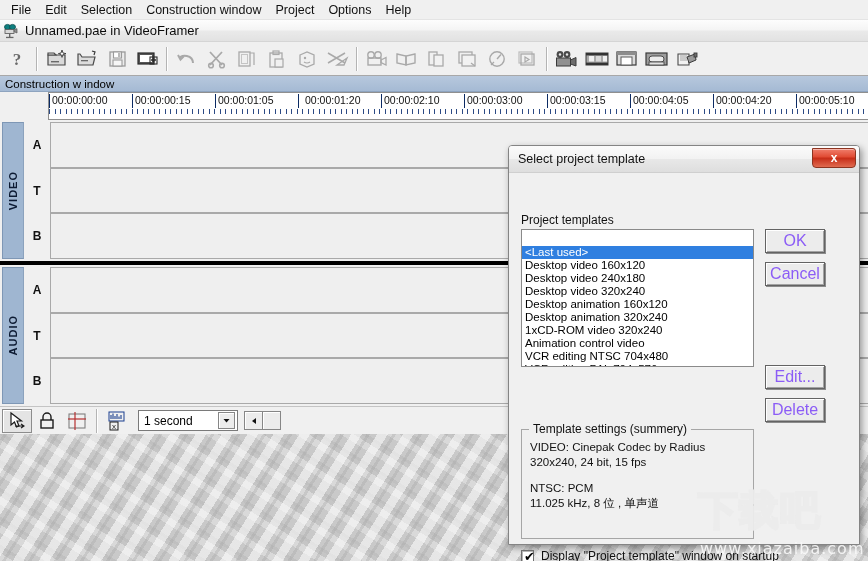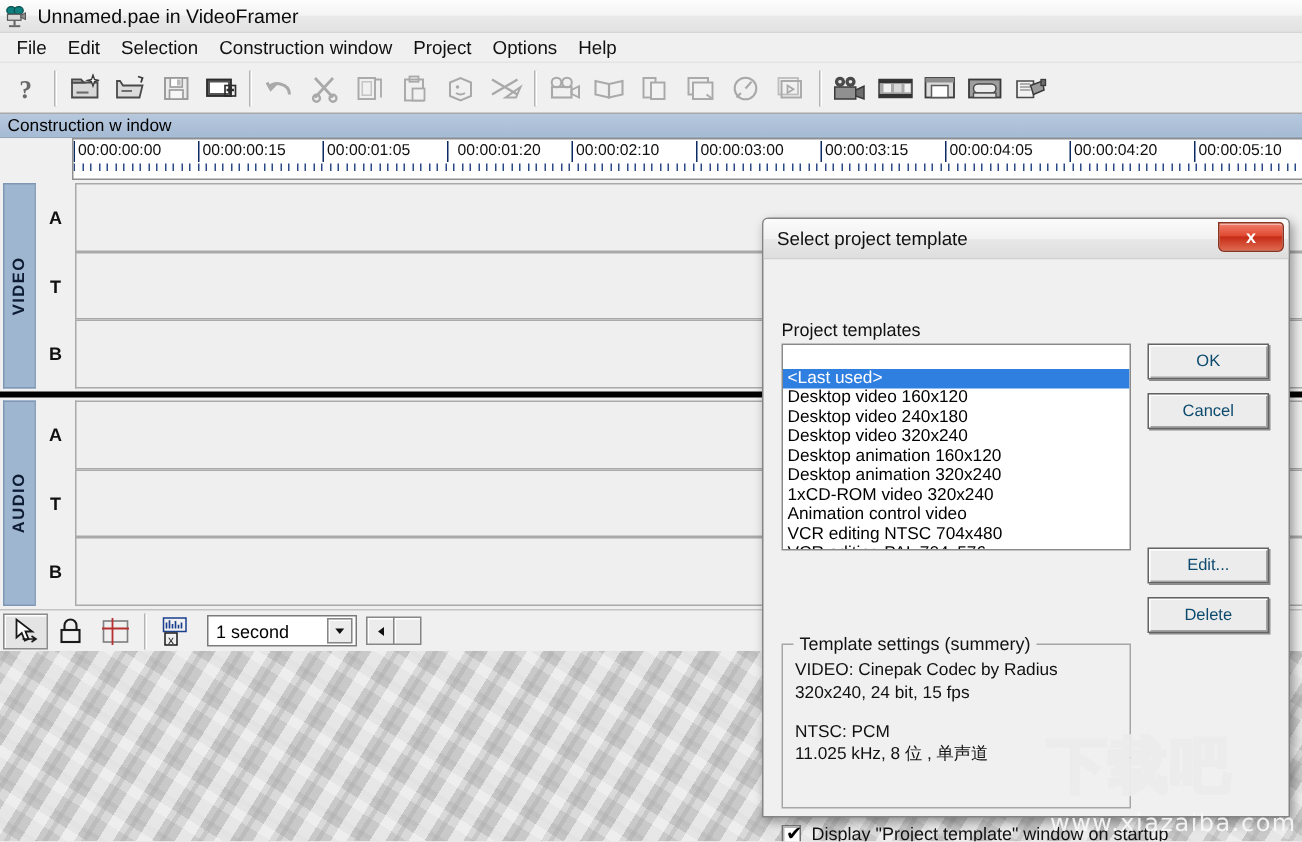--- a/index.html
+++ b/index.html
@@ -303,26 +303,26 @@
     padding-left: 3px;
     color: #000;
     white-space: nowrap;
     cursor: default;
     font-family: "Liberation Sans", sans-serif;
   }
   .lrow.sel { background: #2f7fe0; color: #ffffff; margin-top: 16px; }
 
   .dbtn {
     position: absolute;
-    width: 81px; height: 24px;
+    width: 60px; height: 24px;
     background: #ececec;
     border: 1px solid #636363;
     box-shadow: inset 1px 1px 0 #ffffff, inset -1px -1px 0 #a3a3a3, 1px 1px 0 #8b8b8b;
     display: flex; align-items: center; justify-content: center;
-    font-size: 11px; color: #0c4a6e;
+    font-size: 16px; color: #8b5cf6;
     cursor: default;
     font-family: "Liberation Sans", sans-serif;
   }
   #btnok     { left: 256px; top: 56px; }
   #btncancel { left: 256px; top: 89px; }
   #btnedit   { left: 256px; top: 192px; }
   #btndelete { left: 256px; top: 225px; }
 
   #sumgroup {
     position: absolute;
@@ -392,43 +392,43 @@
   }
 </style>
 </head>
 <body>
 
 <div id="app">
 
   <div id="desktop"></div>
 
   <div id="mainwin">
+
+    <div id="menubar">
+      <div class="mi">File</div>
+      <div class="mi">Edit</div>
+      <div class="mi">Selection</div>
+      <div class="mi">Construction window</div>
+      <div class="mi">Project</div>
+      <div class="mi">Options</div>
+      <div class="mi">Help</div>
+    </div>
 
     <div id="titlebar">
       <span class="appicon">
         <svg width="16" height="16" viewBox="0 0 16 16">
           <ellipse cx="4.5" cy="4" rx="3" ry="2.6" fill="#0d7f7f" stroke="#0a4d4d" stroke-width="0.8"></ellipse>
           <ellipse cx="9.5" cy="4" rx="3" ry="2.6" fill="#0d7f7f" stroke="#0a4d4d" stroke-width="0.8"></ellipse>
           <rect x="2" y="6.5" width="9" height="4" fill="#d8d8d8" stroke="#555" stroke-width="0.8"></rect>
           <path d="M11 7.2 L14 5.6 L14 10 L11 8.6 Z" fill="#8f8f8f" stroke="#555" stroke-width="0.7"></path>
           <rect x="6" y="10.5" width="1.4" height="3.5" fill="#666"></rect>
           <rect x="3" y="13.8" width="7.5" height="1.3" fill="#666"></rect>
         </svg>
       </span>
       <span class="titletext">Unnamed.pae in VideoFramer</span>
-    </div>
-
-    <div id="menubar">
-      <div class="mi">File</div>
-      <div class="mi">Edit</div>
-      <div class="mi">Selection</div>
-      <div class="mi">Construction window</div>
-      <div class="mi">Project</div>
-      <div class="mi">Options</div>
-      <div class="mi">Help</div>
     </div>
 
     <div id="toolbar">
 
       <div class="tbtn">
         <svg width="22" height="22" viewBox="0 0 22 22">
             <text x="11" y="17" font-size="17" font-weight="bold" text-anchor="middle" fill="#6a6a6a" font-family="Liberation Serif, serif">?</text>
           </svg>
       </div>
       <div class="tsep"></div>

